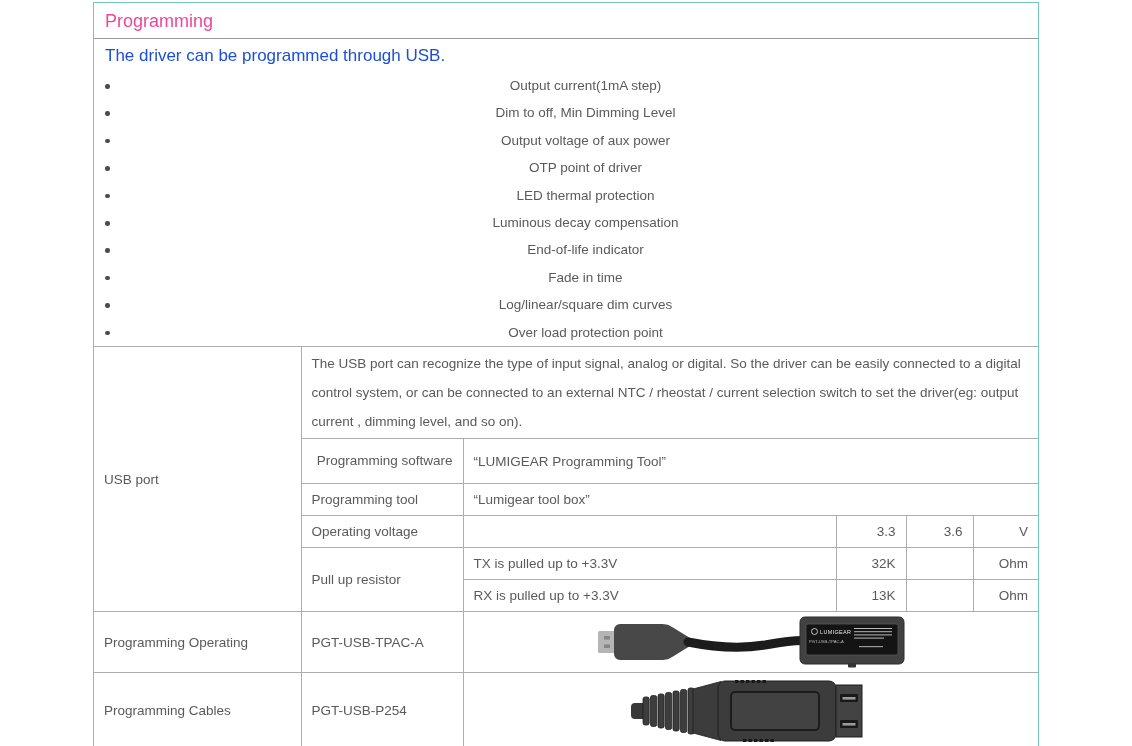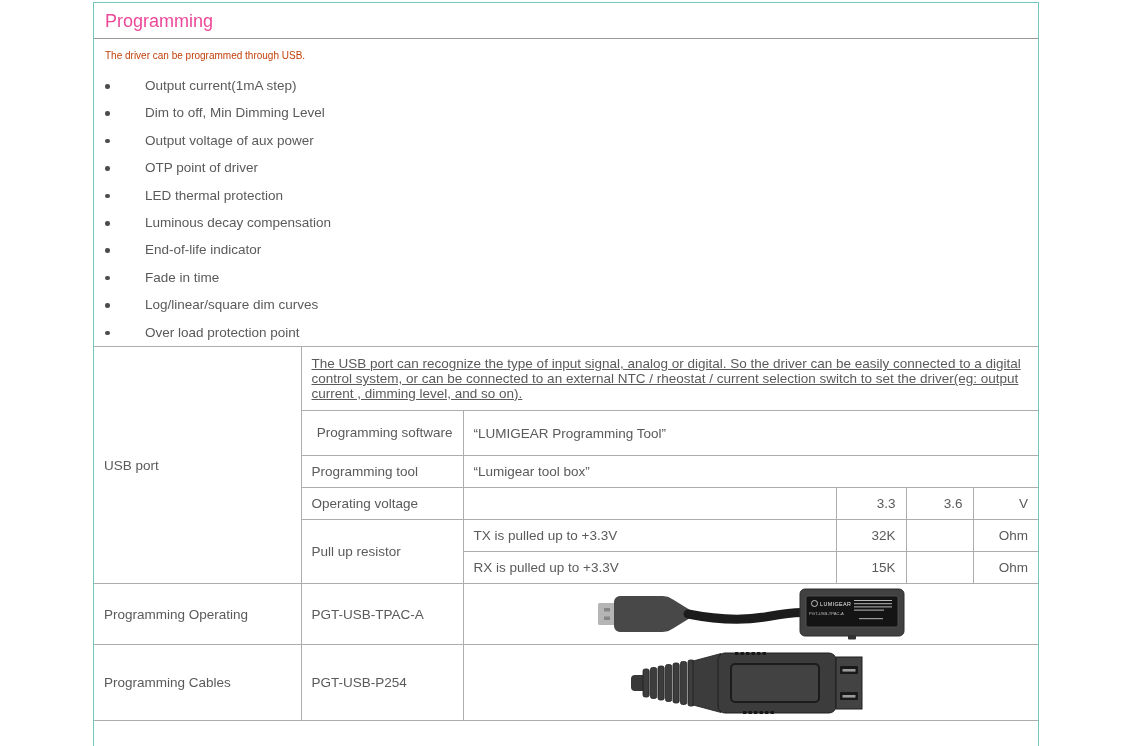--- a/index.html
+++ b/index.html
@@ -11,40 +11,40 @@
     background:#ffffff;
   }
   .title-row {
     height:36px; padding:8px 0 0 11px;
     border-bottom:1px solid #9a9a9a;
     font-size:18px; color:#ec4899;
   }
   .features {
     padding:7px 12px 9px 11px; height:307px;
   }
-  .intro { font-size:10px; color:#c2410c; line-height:20px; margin-bottom:6px; }
-  ul.feature-list { list-style:none; }
+  .intro { font-size:17px; color:#1d4ed8; line-height:20px; margin-bottom:6px; }
+  ul.feature-list { list-style:none;text-align:center; }
   ul.feature-list li {
     position:relative; padding-left:40px; line-height:27.4px;
     font-size:13.5px; color:#5a5a5a;
   }
   ul.feature-list li::before {
     content:""; position:absolute; left:0; top:12px;
     width:4.5px; height:4.5px; border-radius:50%; background:#4c4c4c;
   }
   table.spec {
     width:944px; border-collapse:collapse; table-layout:fixed;
     border-left:hidden; border-right:hidden;
     font-size:13.5px; color:#5a5a5a;
   }
   table.spec td {
     border:1px solid #adadad; vertical-align:middle;
     padding:2px 10px; overflow:hidden;
   }
-  td.desc { padding:6px 12px 6px 11px; line-height:15px;text-decoration:underline; }
+  td.desc { padding:6px 12px 6px 11px; line-height:29px; }
   td.center { text-align:right; padding:2px 2px; }
   td.img-cell { text-align:center; padding:0; }
   .two-line { line-height:20px;text-align:right; }
   svg text { font-family:"Liberation Sans", sans-serif; }
 </style>
 </head>
 <body>
 
 <div class="sheet">
 
@@ -97,21 +97,21 @@
       </tr>
       <tr>
         <td rowspan="2">Pull up resistor</td>
         <td style="height:32px">TX is pulled up to +3.3V</td>
         <td class="center">32K</td>
         <td class="center"></td>
         <td class="center">Ohm</td>
       </tr>
       <tr>
         <td style="height:32px">RX is pulled up to +3.3V</td>
-        <td class="center">15K</td>
+        <td class="center">13K</td>
         <td class="center"></td>
         <td class="center">Ohm</td>
       </tr>
 
       <tr>
         <td style="height:61px">Programming Operating</td>
         <td>PGT-USB-TPAC-A</td>
         <td colspan="4" class="img-cell">
           
           <svg width="310" height="52" viewBox="0 0 310 52" style="vertical-align:middle">

